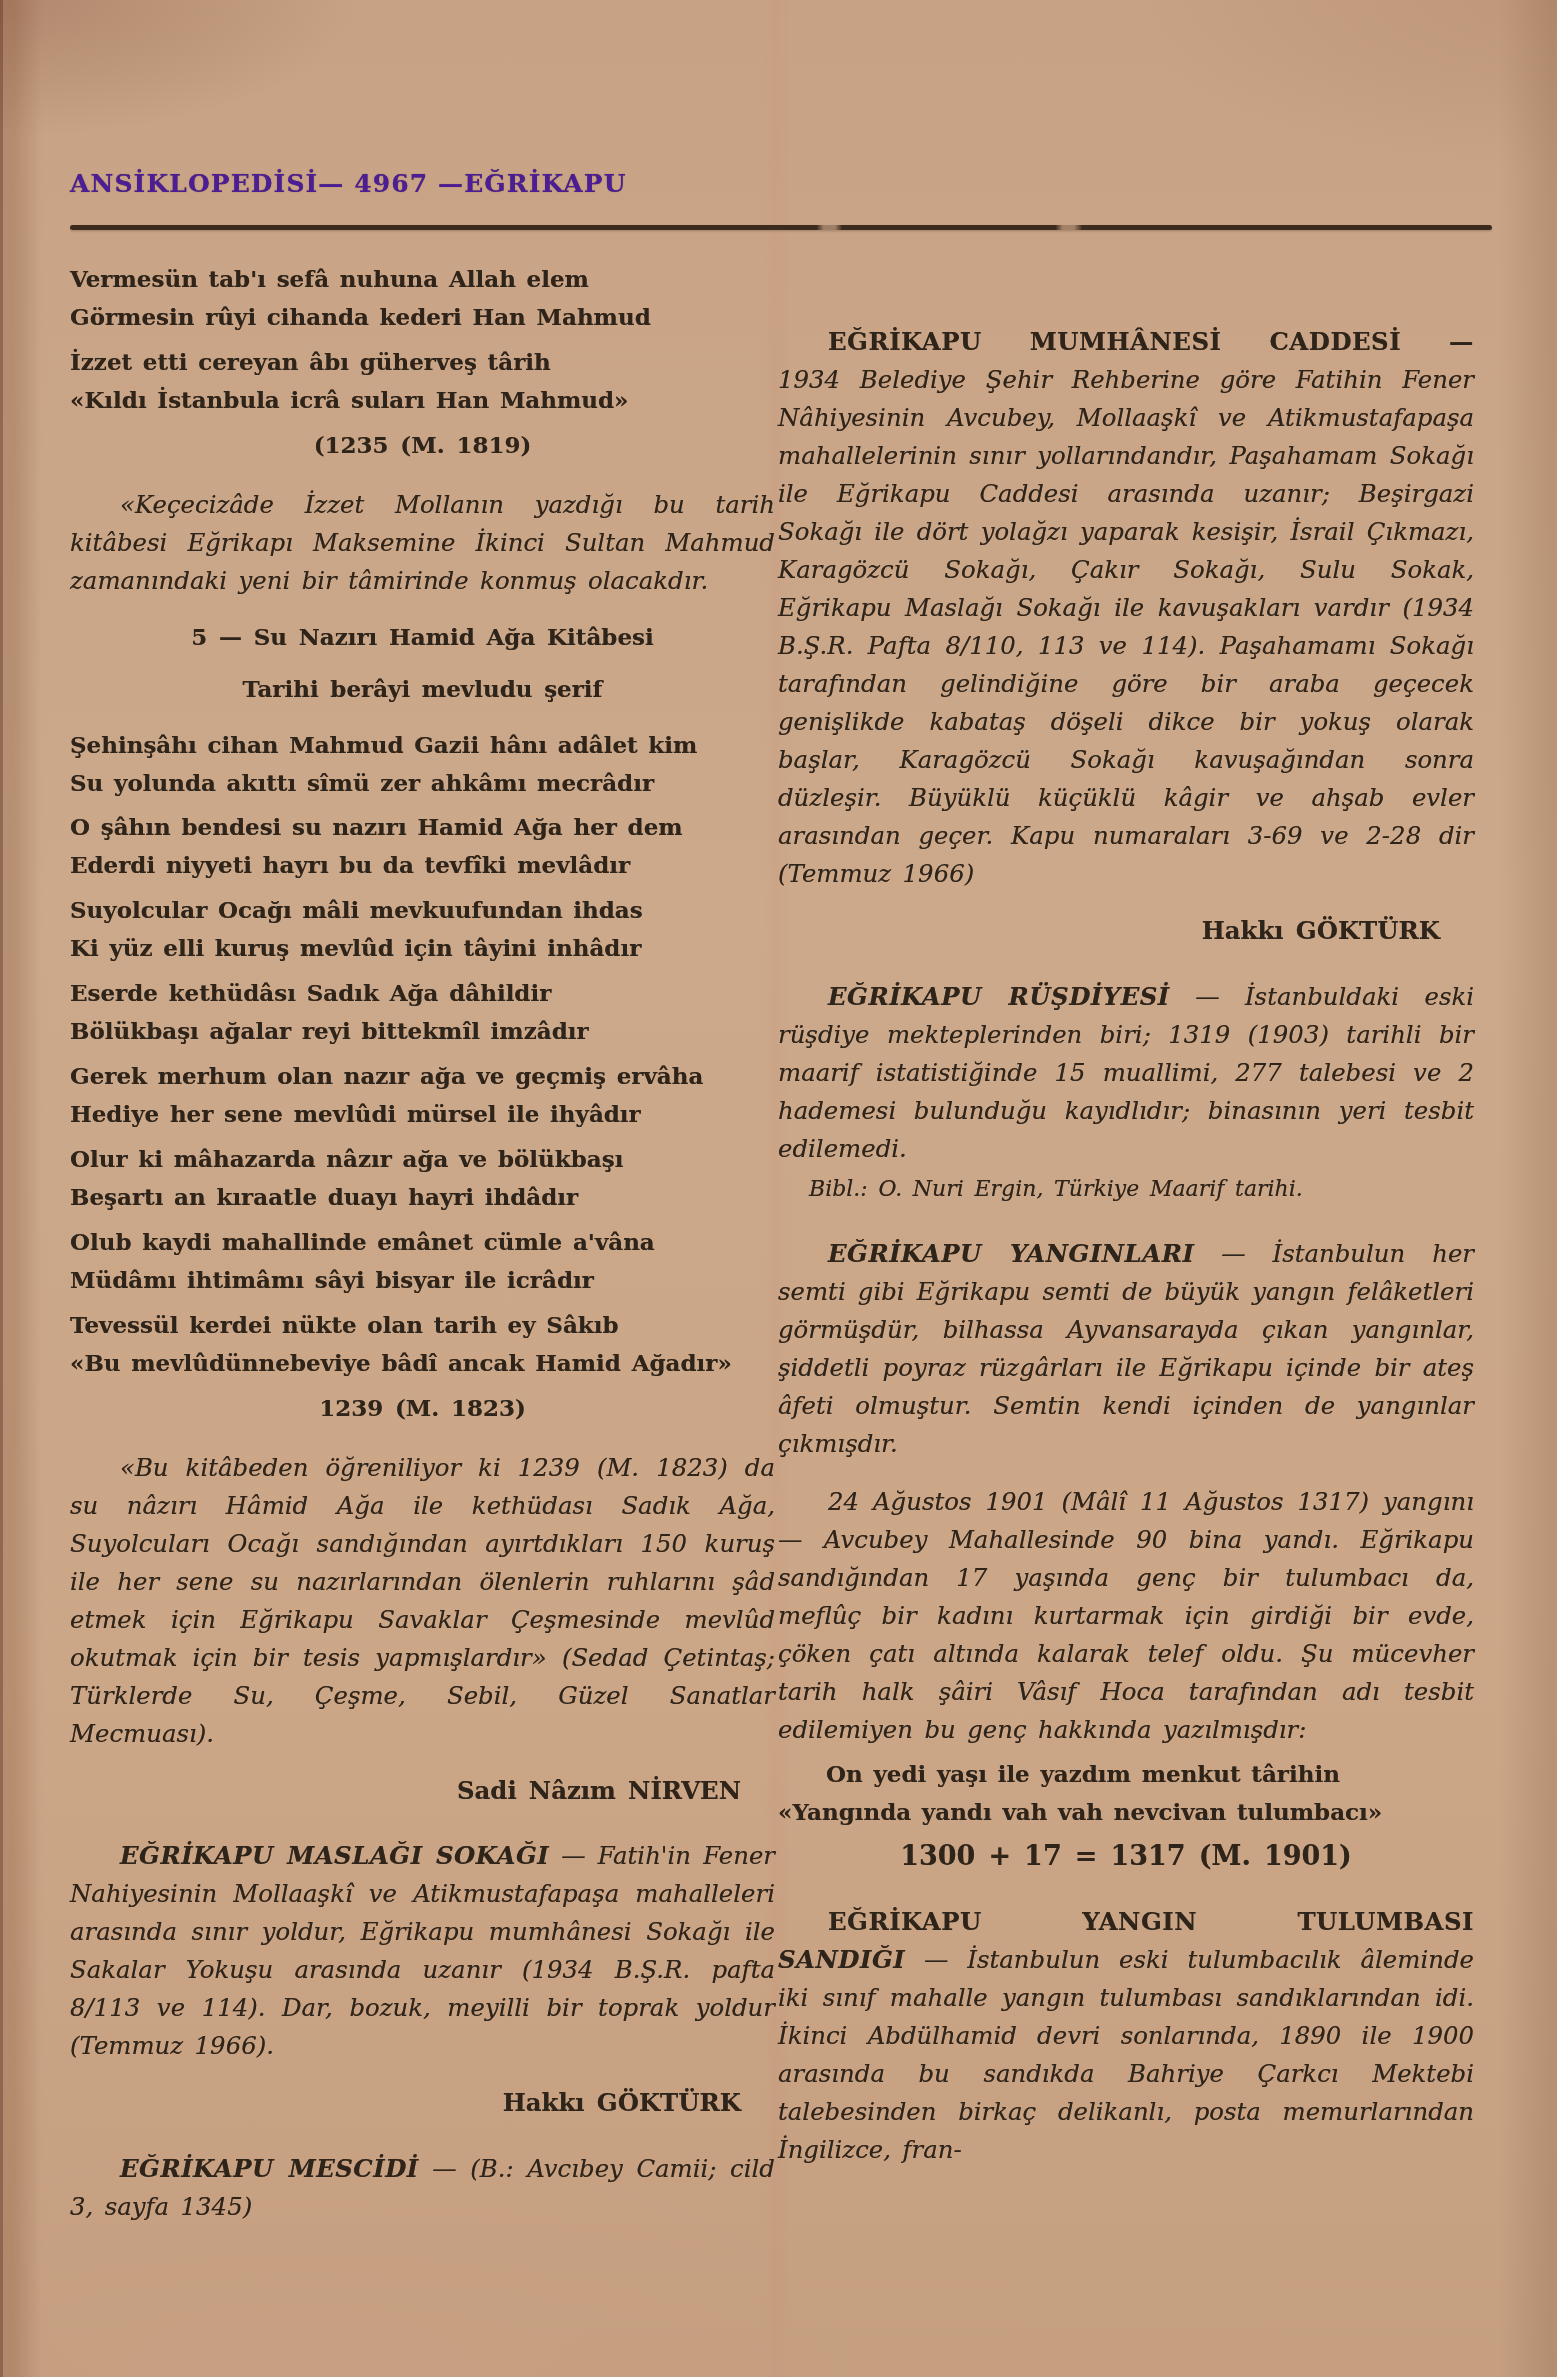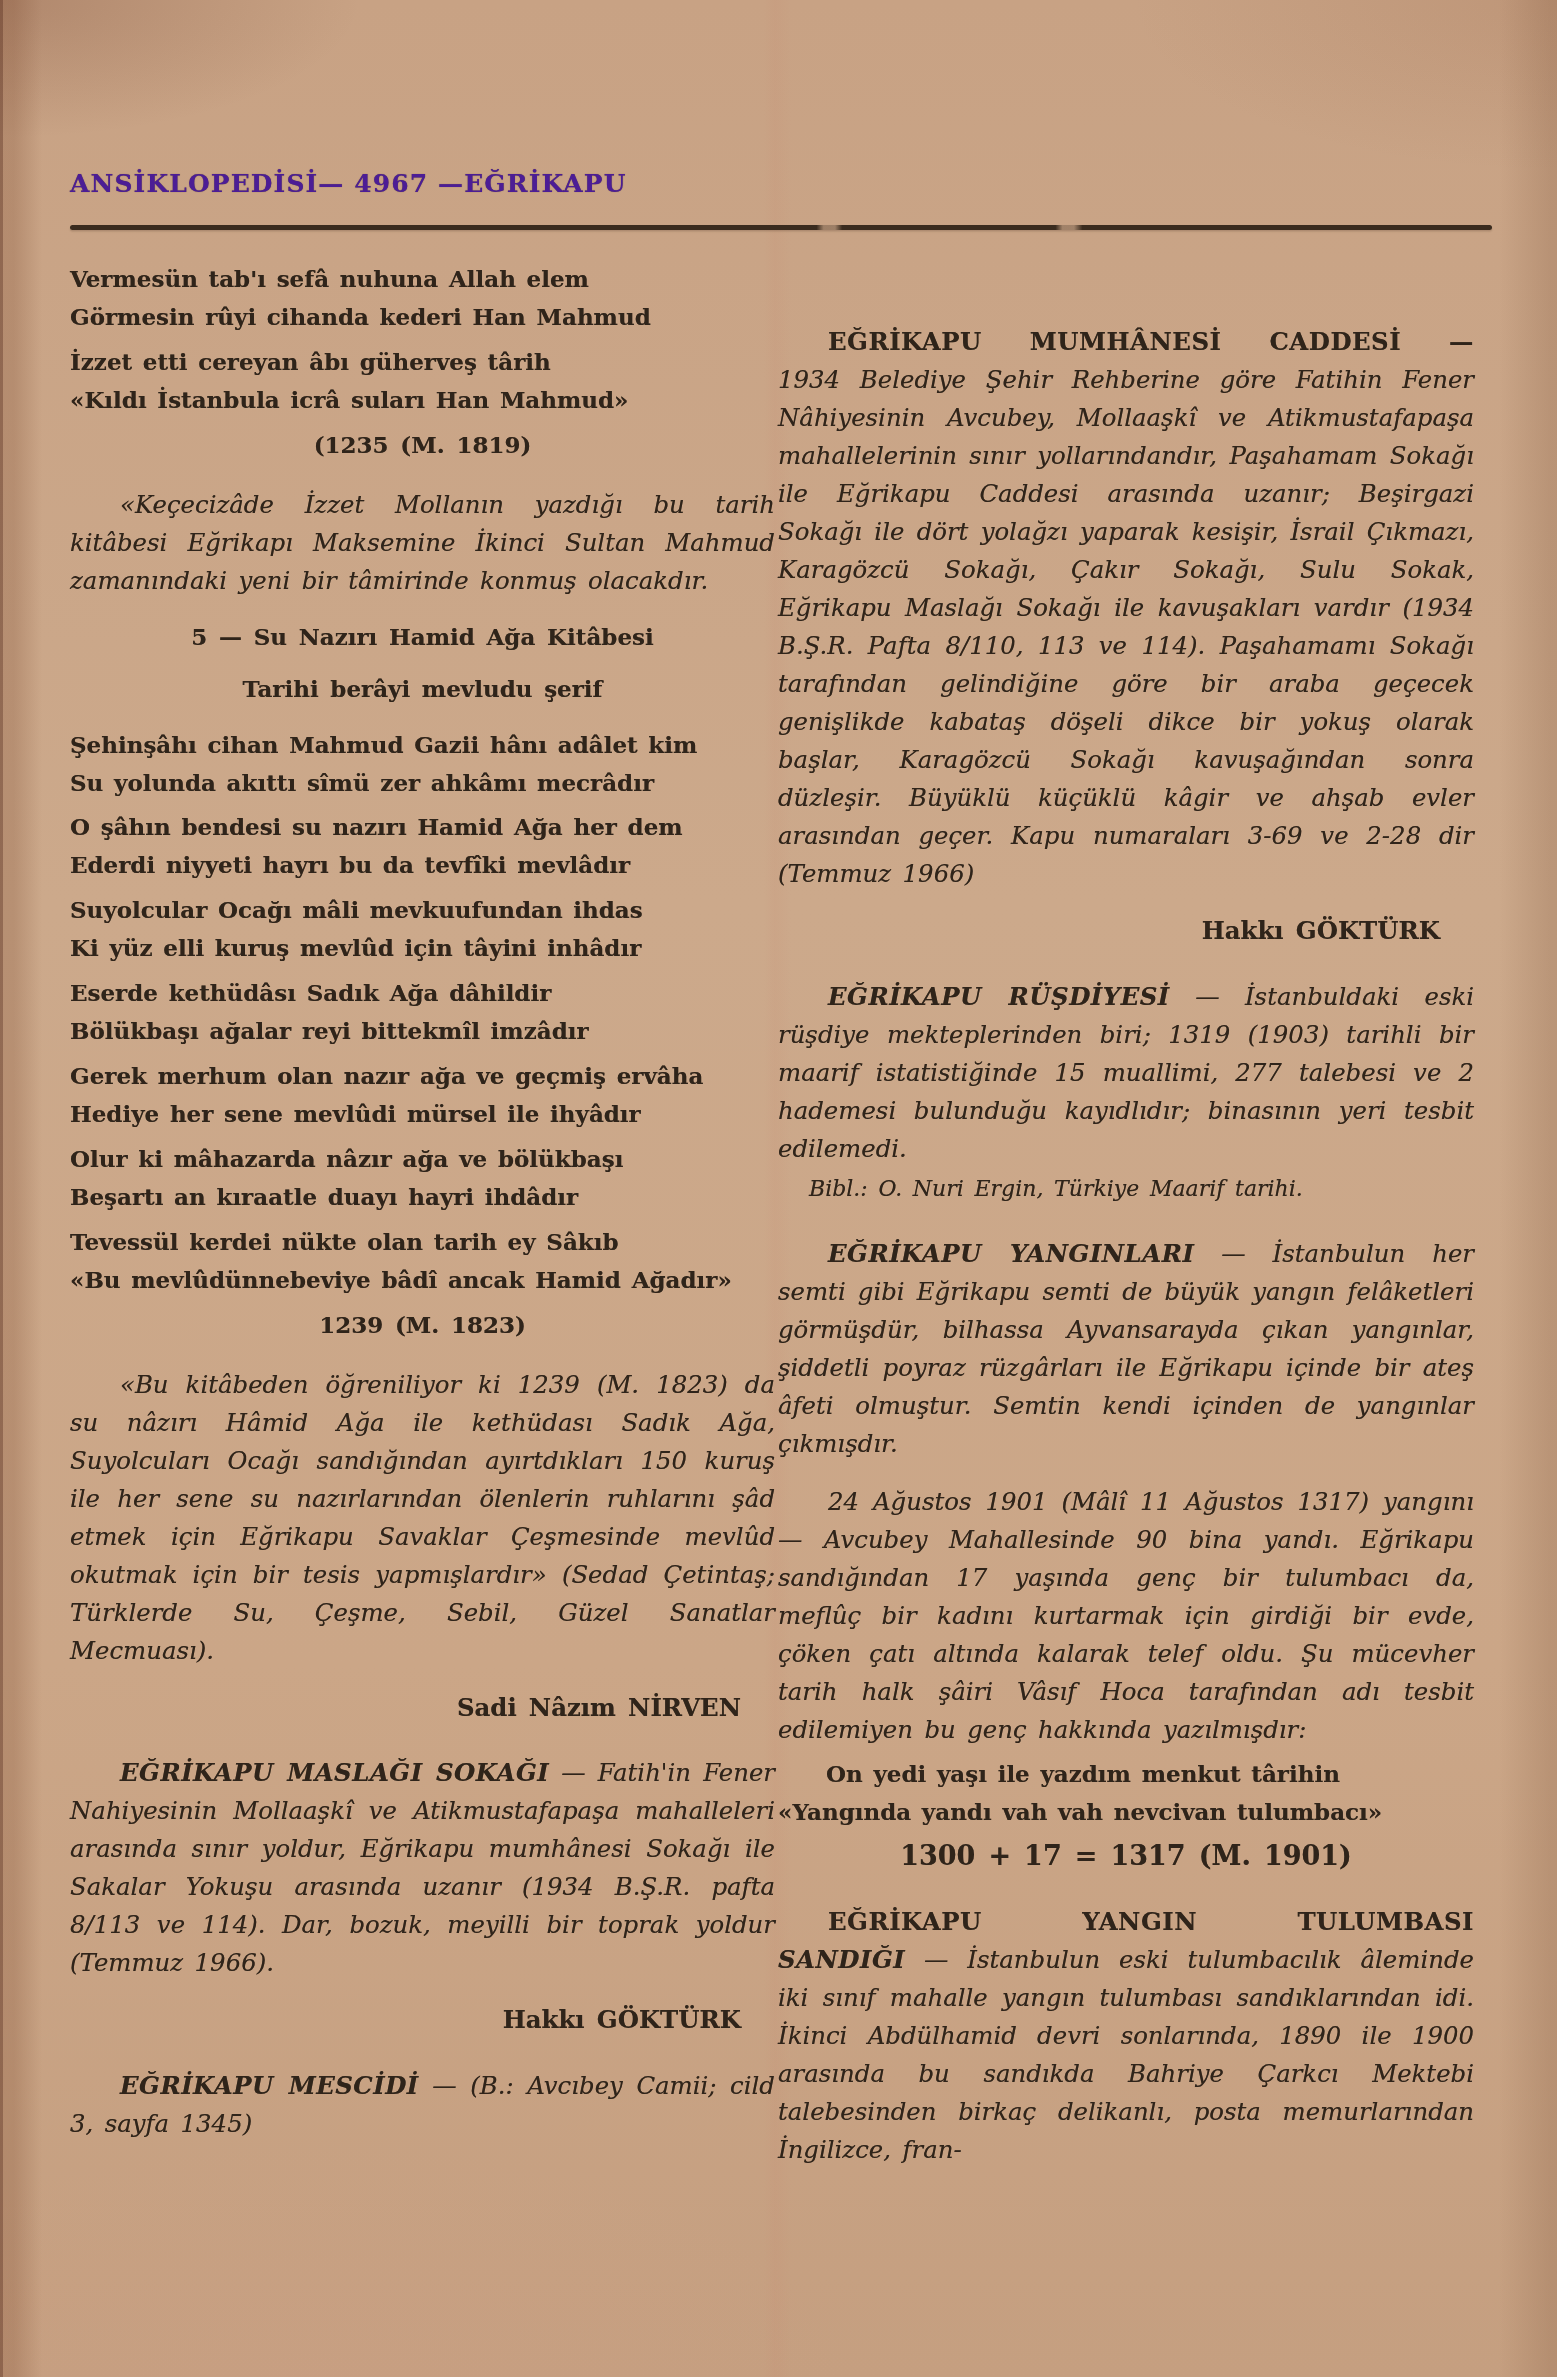--- a/index.html
+++ b/index.html
@@ -94,20 +94,22 @@
   <div class="couplet">O şâhın bendesi su nazırı Hamid Ağa her dem
 Ederdi niyyeti hayrı bu da tevfîki mevlâdır</div>
   <div class="couplet">Suyolcular Ocağı mâli mevkuufundan ihdas
 Ki yüz elli kuruş mevlûd için tâyini inhâdır</div>
   <div class="couplet">Eserde kethüdâsı Sadık Ağa dâhildir
 Bölükbaşı ağalar reyi bittekmîl imzâdır</div>
   <div class="couplet">Gerek merhum olan nazır ağa ve geçmiş ervâha
 Hediye her sene mevlûdi mürsel ile ihyâdır</div>
   <div class="couplet">Olur ki mâhazarda nâzır ağa ve bölükbaşı
 Beşartı an kıraatle duayı hayri ihdâdır</div>
+  <div class="couplet">Olub kaydi mahallinde emânet cümle a'vâna
+Müdâmı ihtimâmı sâyi bisyar ile icrâdır</div>
   <div class="couplet">Tevessül kerdei nükte olan tarih ey Sâkıb
 «Bu mevlûdünnebeviye bâdî ancak Hamid Ağadır»</div>
   <div class="center poem-date">1239 (M. 1823)</div>
 
   <p class="para">«Bu kitâbeden öğreniliyor ki 1239 (M. 1823) da su nâzırı Hâmid Ağa ile kethüdası Sadık Ağa, Suyolcuları Ocağı sandığından ayırtdıkları 150 kuruş ile her sene su nazırlarından ölenlerin ruhlarını şâd etmek için Eğrikapu Savaklar Çeşmesinde mevlûd okutmak için bir tesis yapmışlardır» (Sedad Çetintaş; Türklerde Su, Çeşme, Sebil, Güzel Sanatlar Mecmuası).</p>
 
   <div class="sig">Sadi Nâzım NİRVEN</div>
 
   <p class="entry"><span class="entry-title">EĞRİKAPU MASLAĞI SOKAĞI</span><span> — Fatih'in Fener Nahiyesinin Mollaaşkî ve Atikmustafapaşa mahalleleri arasında sınır yoldur, Eğrikapu mumhânesi Sokağı ile Sakalar Yokuşu arasında uzanır (1934 B.Ş.R. pafta 8/113 ve 114). Dar, bozuk, meyilli bir toprak yoldur (Temmuz 1966).</span></p>
 

